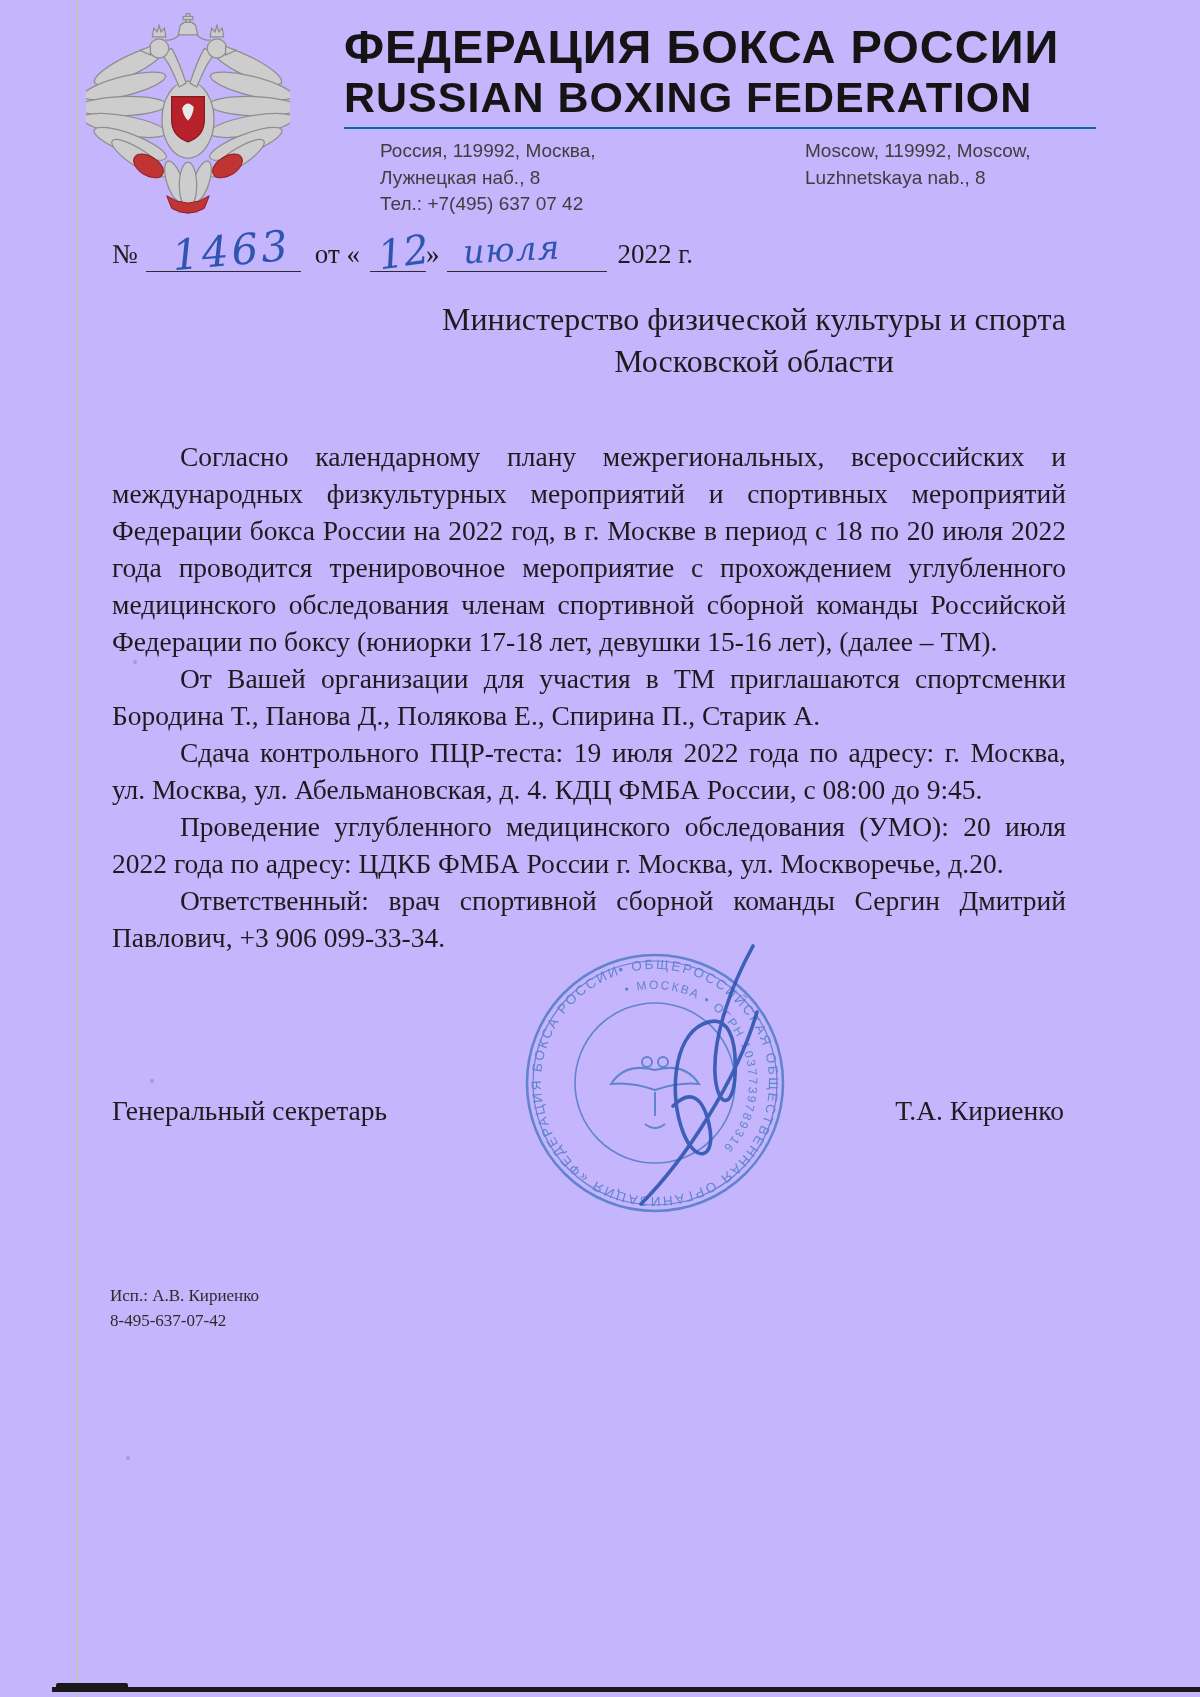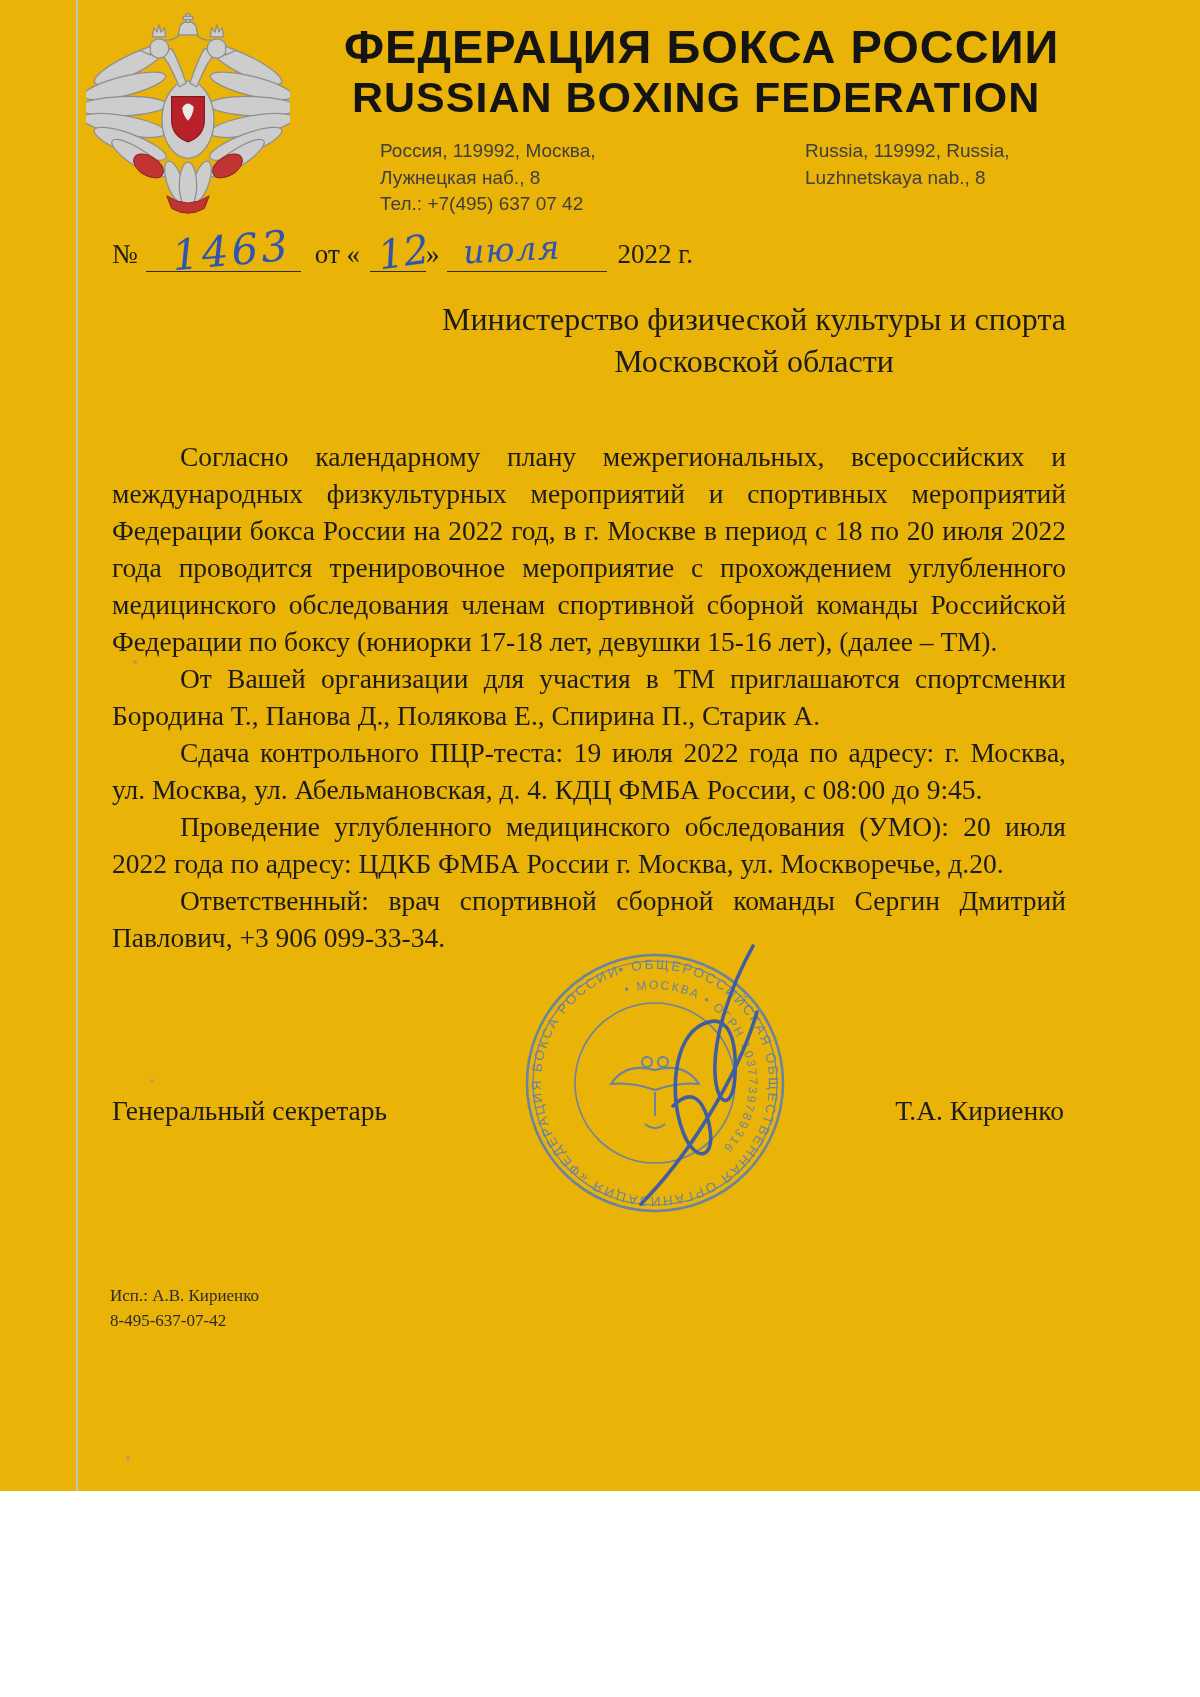--- a/index.html
+++ b/index.html
@@ -1,30 +1,30 @@
 <!DOCTYPE html>
 <html><head>
 <meta charset="utf-8">
 <style>
   * { margin:0; padding:0; box-sizing:border-box; }
   html,body { background:#ffffff; }
   .page {
-    position:relative; width:1200px; height:1491px; background:#eab308;
+    position:relative; width:1200px; height:1697px; background:#c4b5fd;
     font-family:"Liberation Serif", serif; color:#1c1c1c; overflow:hidden;
   }
 
   
   .emblem { position:absolute; left:86px; top:6px; width:204px; height:212px; }
   .masthead { position:absolute; left:344px; top:22px; width:752px; }
   .title-ru, .title-en {
     font-family:"Liberation Sans", sans-serif; font-weight:700; color:#141414;
     white-space:nowrap; letter-spacing:1px; line-height:1.06;
   }
   .title-ru { font-size:47px; }
-  .title-en { font-size:43px; margin-top:3px; padding-bottom:7px; border-bottom:2px solid #eab308;margin-left:8px; }
+  .title-en { font-size:43px; margin-top:3px; padding-bottom:7px; border-bottom:2px solid #0369a1; }
   .addresses {
     display:flex; margin-top:9px;
     font-family:"Liberation Sans", sans-serif; font-size:19px; line-height:1.38; color:#3e3e3e;
   }
   .addr-ru { width:425px;margin-left:36px; }
   .addr-en { flex:1; }
 
   
   .refline { position:absolute; left:112px; top:236px; display:flex; align-items:flex-end; font-size:27px; }
   .ref-label { line-height:36px; white-space:pre; }
@@ -119,21 +119,21 @@
   <div class="masthead">
     <div class="title-ru">ФЕДЕРАЦИЯ БОКСА РОССИИ</div>
     <div class="title-en">RUSSIAN BOXING FEDERATION</div>
     <div class="addresses">
       <div class="addr-ru">
         <div>Россия, 119992, Москва,</div>
         <div>Лужнецкая наб., 8</div>
         <div>Тел.: +7(495) 637 07 42</div>
       </div>
       <div class="addr-en">
-        <div>Russia, 119992, Russia,</div>
+        <div>Moscow, 119992, Moscow,</div>
         <div>Luzhnetskaya nab., 8</div>
       </div>
     </div>
   </div>
 
   <div class="refline">
     <span class="ref-label">№</span>
     <span class="blank num">
       <span class="hw num">1463</span>
     </span>

